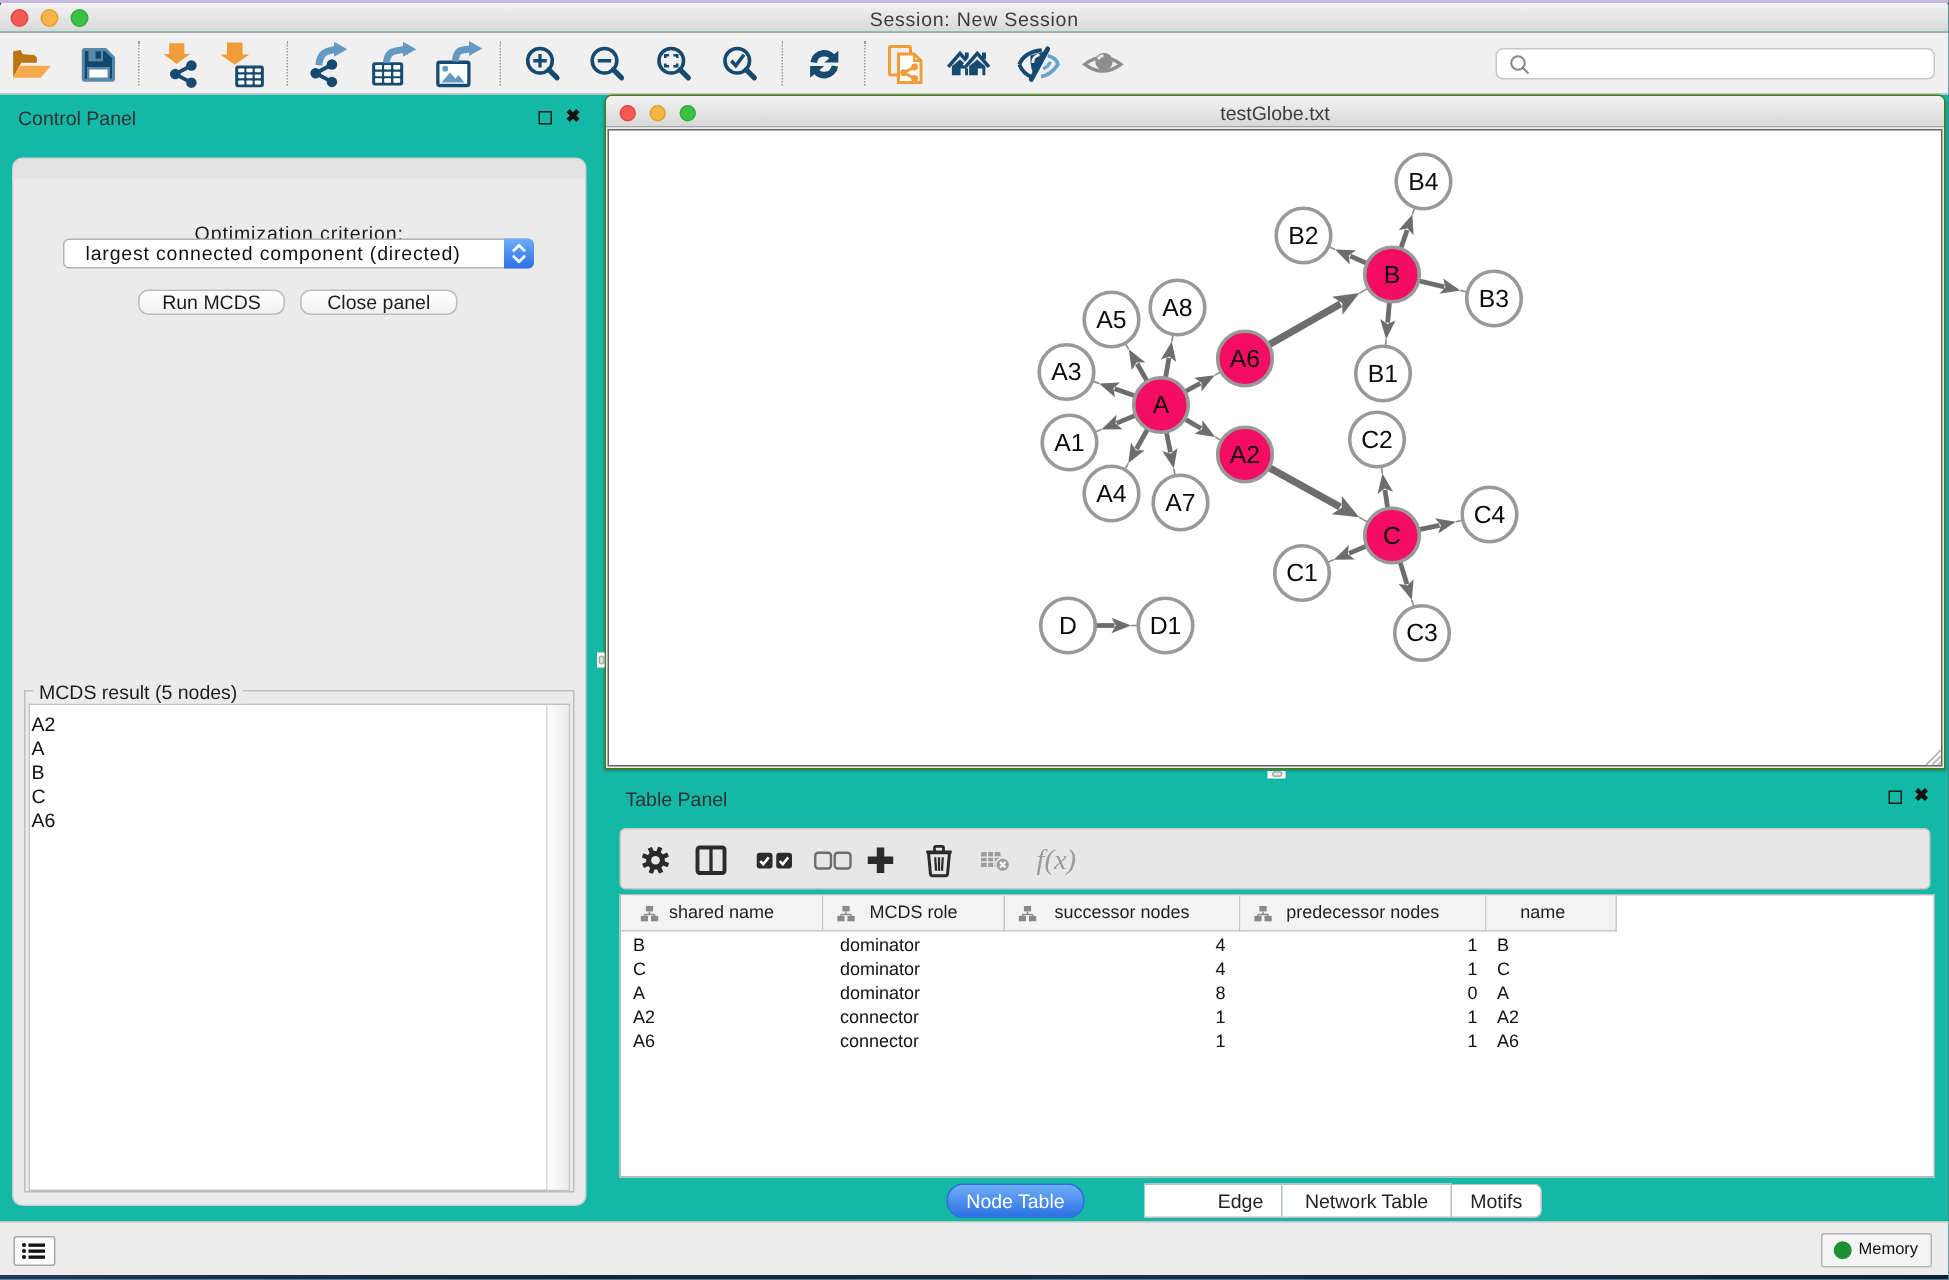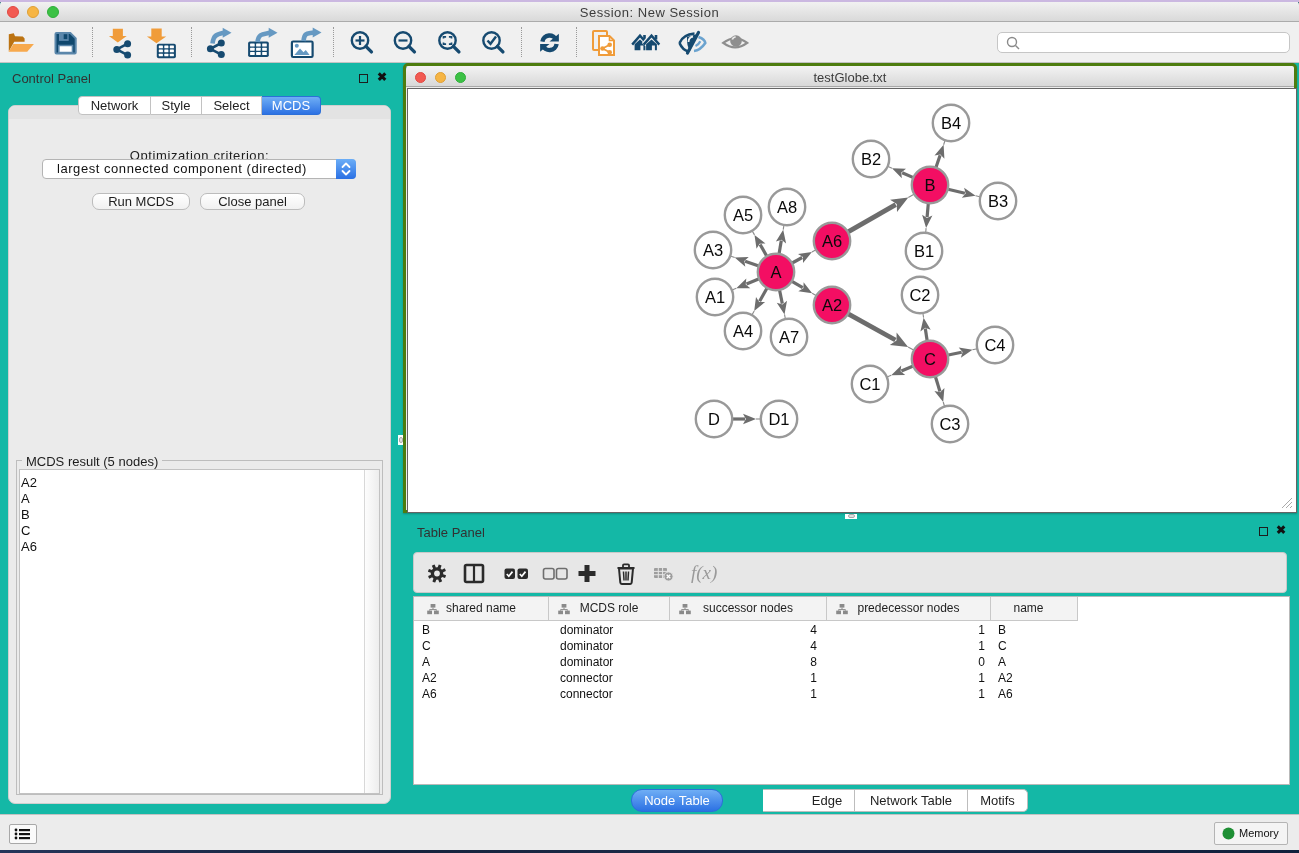--- a/index.html
+++ b/index.html
@@ -25,21 +25,21 @@
 #opt-label { left:9px; top:148px; width:381px; text-align:center; font-size:13px; letter-spacing:0.6px; color:#1d1d1d; }
 #combo { left:42px; top:159px; width:314px; height:20px; background:#fff; border:1px solid #b4b4b4; border-radius:4px; font-size:13px; letter-spacing:0.55px; color:#111; line-height:18px; padding-left:14px; }
 #combo-btn { right:-1px; top:-1px; width:20px; height:20px; border-radius:0 4px 4px 0; background:linear-gradient(#6caef7,#2a70e4); }
 .btn { position:absolute; height:17px; background:linear-gradient(#ffffff,#f1f1f1); border:1px solid #bcbcbc; border-radius:7px; font-size:13px; color:#1d1d1d; text-align:center; line-height:15px; }
 #fieldset { left:16px; top:460px; width:367px; height:335px; border:1px solid #bdbdbd; background:#ebebeb; }
 #listbox { left:19px; top:469px; width:361px; height:325px; background:#fff; border:1px solid #c2c2c2; }
 #fieldset-legend { left:22px; top:454px; background:#ebebeb; padding:0 4px; font-size:13px; color:#1d1d1d; }
 #mcds-list { left:21px; top:474.5px; font-size:13px; color:#111; line-height:16px; }
 #list-scroll { left:364px; top:470px; width:15px; height:323px; background:linear-gradient(90deg,#fdfdfd,#ededed); border-left:1px solid #d8d8d8; }
 
-#iframe { left:403px; top:63px; width:894px; height:450px; background:#ececec; border:3px solid #4d7c0f; border-radius:5px 5px 0 0; box-shadow:0 1px 2px rgba(0,0,0,0.25); }
+#iframe { left:403px; top:63px; width:894px; height:450px; background:#ececec; border:1px solid #4d7c0f; border-radius:5px 5px 0 0; box-shadow:0 1px 2px rgba(0,0,0,0.25); }
 #if-title { left:0; top:0; width:100%; height:21px; background:linear-gradient(#f3f3f3,#d8d8d8); border-radius:4px 4px 0 0; border-bottom:1px solid #a8a8a8; }
 #if-title .tl { position:absolute; top:6px; width:11px; height:11px; border-radius:50%; }
 #canvas { left:1px; top:22px; width:890px; height:425px; background:#fff; border:1px solid #646464; }
 
 #tp-title { left:417px; top:525px; font-size:13px; color:#323232; }
 #tp-toolbar { left:413px; top:552px; width:874px; height:41px; background:#e7e7e7; border:1px solid #c9c9c9; border-radius:4px; }
 #table { left:413px; top:596px; width:877px; height:189px; background:#fff; border:1px solid #b9b9b9; }
 .th { position:absolute; top:0; height:24px; background:#f3f3f3; border-right:1px solid #c8c8c8; border-bottom:1px solid #c8c8c8; font-size:12px; color:#1e1e1e; text-align:center; line-height:23px; }
 .trow { position:absolute; font-size:12px; color:#111; height:16px; line-height:16px; }
 .bt { position:absolute; top:789px; height:23px; background:#fff; border:1px solid #bdbdbd; border-left:none; font-size:13px; color:#222; text-align:center; line-height:21px; }
@@ -173,26 +173,20 @@
       </svg>
     </div>
   </div>
 
   <div id="cp-title" class="abs">Control Panel</div>
   <div class="panelicon" style="left:359px;top:74px;"></div>
   <div class="closex" style="left:377px;top:70px;">✖</div>
   <div id="cp-frame" class="abs">
       <div style="position:absolute;left:0;top:0;width:100%;height:13px;background:#e3e3e3;border-radius:6px 6px 0 0;"></div>
     </div>
-  <div class="tabrow" style="left:78px;top:96px;">
-    <div class="tab first" style="width:73px;">Network</div>
-    <div class="tab" style="width:51px;">Style</div>
-    <div class="tab" style="width:60px;">Select</div>
-    <div class="tab sel last" style="width:59px;">MCDS</div>
-  </div>
   <div id="opt-label" class="abs">Optimization criterion:</div>
   <div id="combo" class="abs">largest connected component (directed)
     <div id="combo-btn" class="abs">
       <svg width="20" height="20">
         <path d="M6.5 8 L10 4.5 L13.5 8" fill="none" stroke="#fff" stroke-width="1.8" stroke-linecap="round" stroke-linejoin="round"></path>
         <path d="M6.5 12 L10 15.5 L13.5 12" fill="none" stroke="#fff" stroke-width="1.8" stroke-linecap="round" stroke-linejoin="round"></path>
       </svg>
     </div>
   </div>
   <div class="btn" style="left:92px;top:193px;width:98px;">Run MCDS</div>

